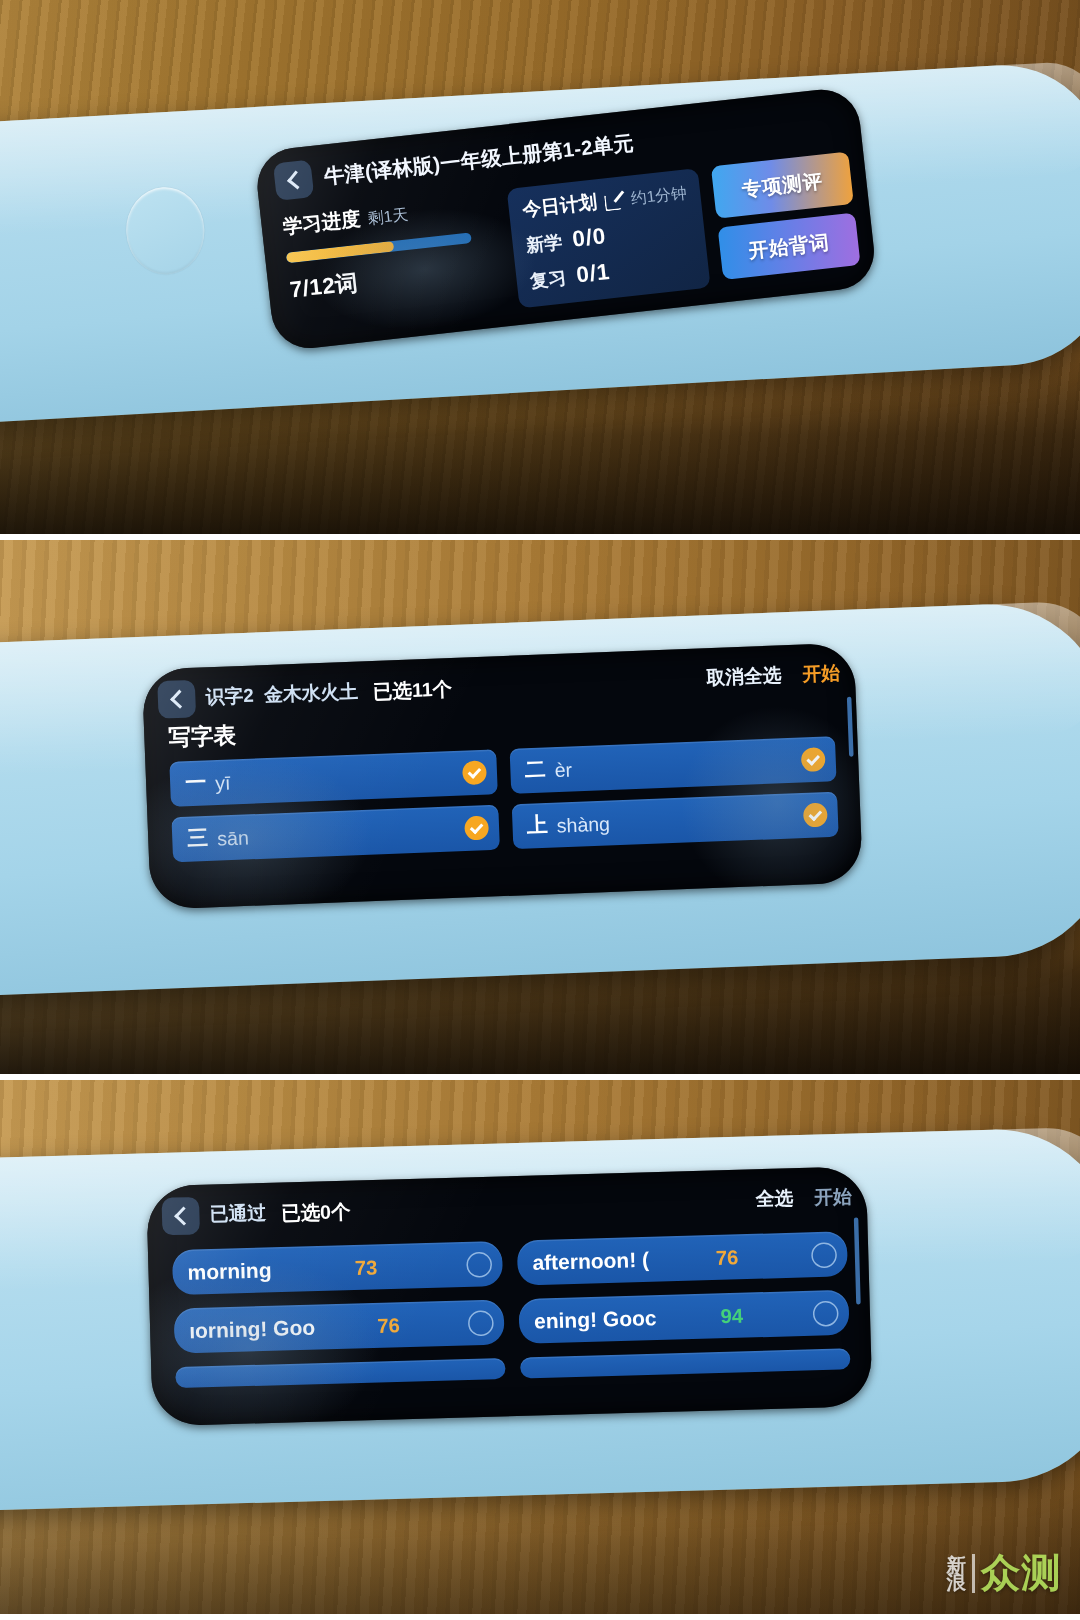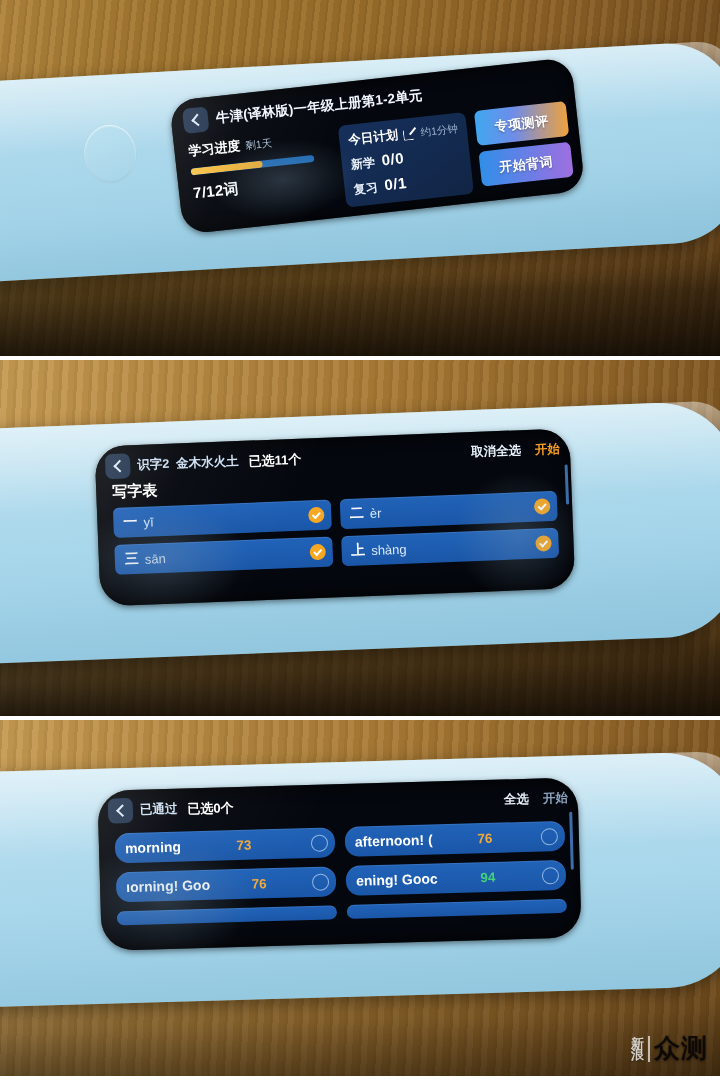--- a/index.html
+++ b/index.html
@@ -116,21 +116,21 @@
   .score{font-size:13.5px;font-weight:700;margin-left:auto;padding-right:4px;}
   .score.orange{color:#f0a93a;}
   .score.green{color:#44d07a;}
 
   .scrollbar{position:absolute;right:3px;width:3px;border-radius:2px;background:#3b6ea8;}
 
   
   .wm{position:absolute;right:12px;bottom:10px;display:flex;align-items:center;gap:4px;opacity:.82;}
   .wm .sm{font-size:13px;line-height:11px;color:#f2f2f2;font-weight:700;text-align:center;text-shadow:0 1px 2px rgba(0,0,0,.5);}
   .wm .bar2{width:2px;height:26px;background:rgba(255,255,255,.8);}
-  .wm .big{font-size:26px;font-weight:800;color:#000000;letter-spacing:1px;text-shadow:0 1px 3px rgba(0,0,0,.55);}
+  .wm .big{font-size:26px;font-weight:800;color:#bef264;letter-spacing:1px;text-shadow:0 1px 3px rgba(0,0,0,.55);}
 </style>
 </head>
 <body>
 
 <div class="stack">
 
   <div class="photo">
     <div class="wood"></div>
     <div class="shadowband"></div>
 

